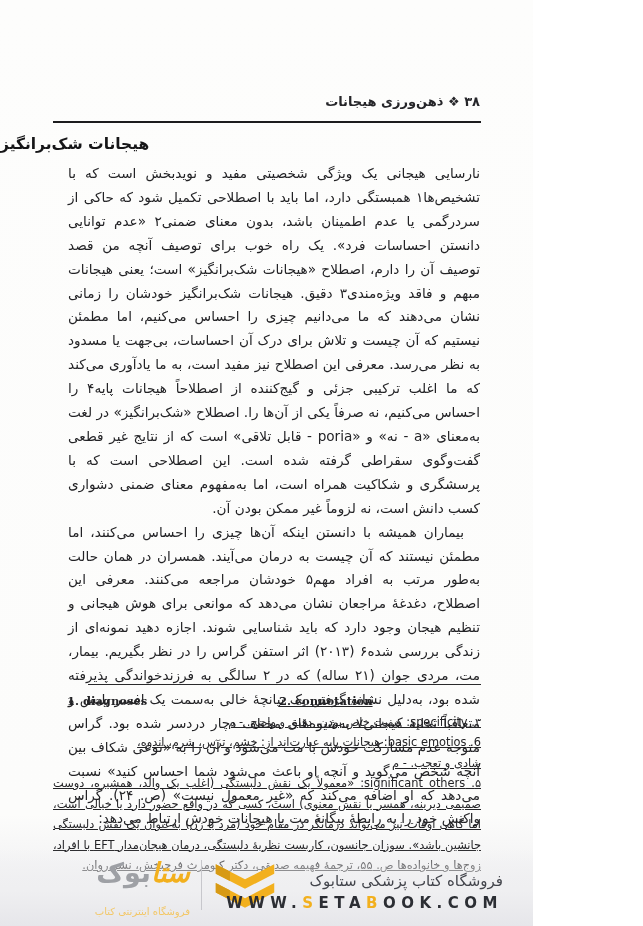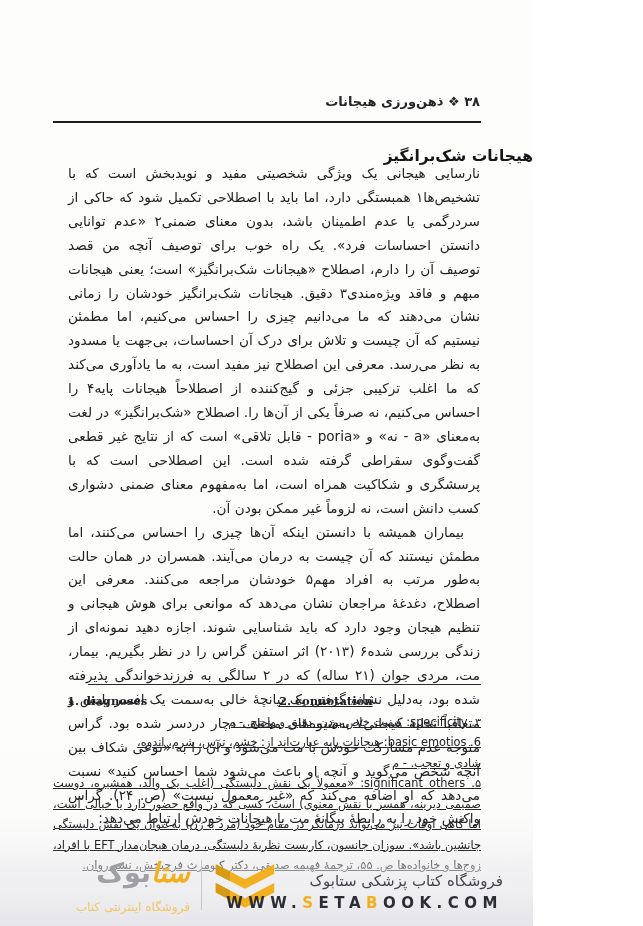--- a/index.html
+++ b/index.html
@@ -9,22 +9,22 @@
     font-family:"DejaVu Sans",sans-serif;color:#1d1d1f;
   }
   .header-line{
     position:absolute;top:94px;right:53px;left:53px;
     direction:rtl;text-align:right;font-size:13px;font-weight:bold;color:#26262a;
   }
   .header-rule{
     position:absolute;top:121px;left:53px;right:52px;height:2px;background:#1c1c1e;
   }
   .section-title{
-    position:absolute;top:135px;left:0;right:0;text-align:right;
-    font-size:15.5px;font-weight:bold;color:#161618;direction:rtl;margin-top:12px;
+    position:absolute;top:135px;left:0;right:0;text-align:left;
+    font-size:15.5px;font-weight:bold;color:#161618;direction:rtl;
   }
   .body-text{
     position:absolute;top:162px;right:53px;left:52px;
     direction:rtl;text-align:justify;font-size:13.6px;line-height:23.9px;color:#232326;margin-left:16px;
   }
   .body-text p{margin:0;}
   .body-text p.indented{text-indent:16px;}
   .footnote-rule{
     position:absolute;top:684px;left:88px;right:52px;height:1px;background:#2a2a2c;
   }
@@ -52,22 +52,22 @@
   .brand-divider{
     position:absolute;right:76px;top:2px;width:1px;height:50px;background:#c7c7cc;
   }
   .brand-wordmark{
     position:absolute;right:88px;top:0;direction:rtl;
     font-size:27px;font-weight:bold;letter-spacing:0.5px;line-height:30px;white-space:nowrap;
   }
   .wm-start{color:#F2B01E;font-style:italic;}
   .wm-end{color:#9EA0A5;}
   .brand-tagline{
-    position:absolute;right:88px;top:42px;direction:rtl;
-    font-size:12px;color:#F3C766;letter-spacing:1px;white-space:nowrap;
+    position:absolute;right:88px;top:48px;direction:rtl;
+    font-size:10px;color:#F3C766;letter-spacing:1px;white-space:nowrap;
   }
   .store-group{
     position:absolute;right:30px;bottom:14px;text-align:right;margin-left:16px;
   }
   .store-name{
     direction:rtl;font-size:15px;color:#43454c;font-weight:500;margin-bottom:4px;
   }
   .store-url{
     direction:ltr;font-size:15px;font-weight:bold;color:#2c2e34;letter-spacing:5.5px;white-space:nowrap;
   }

